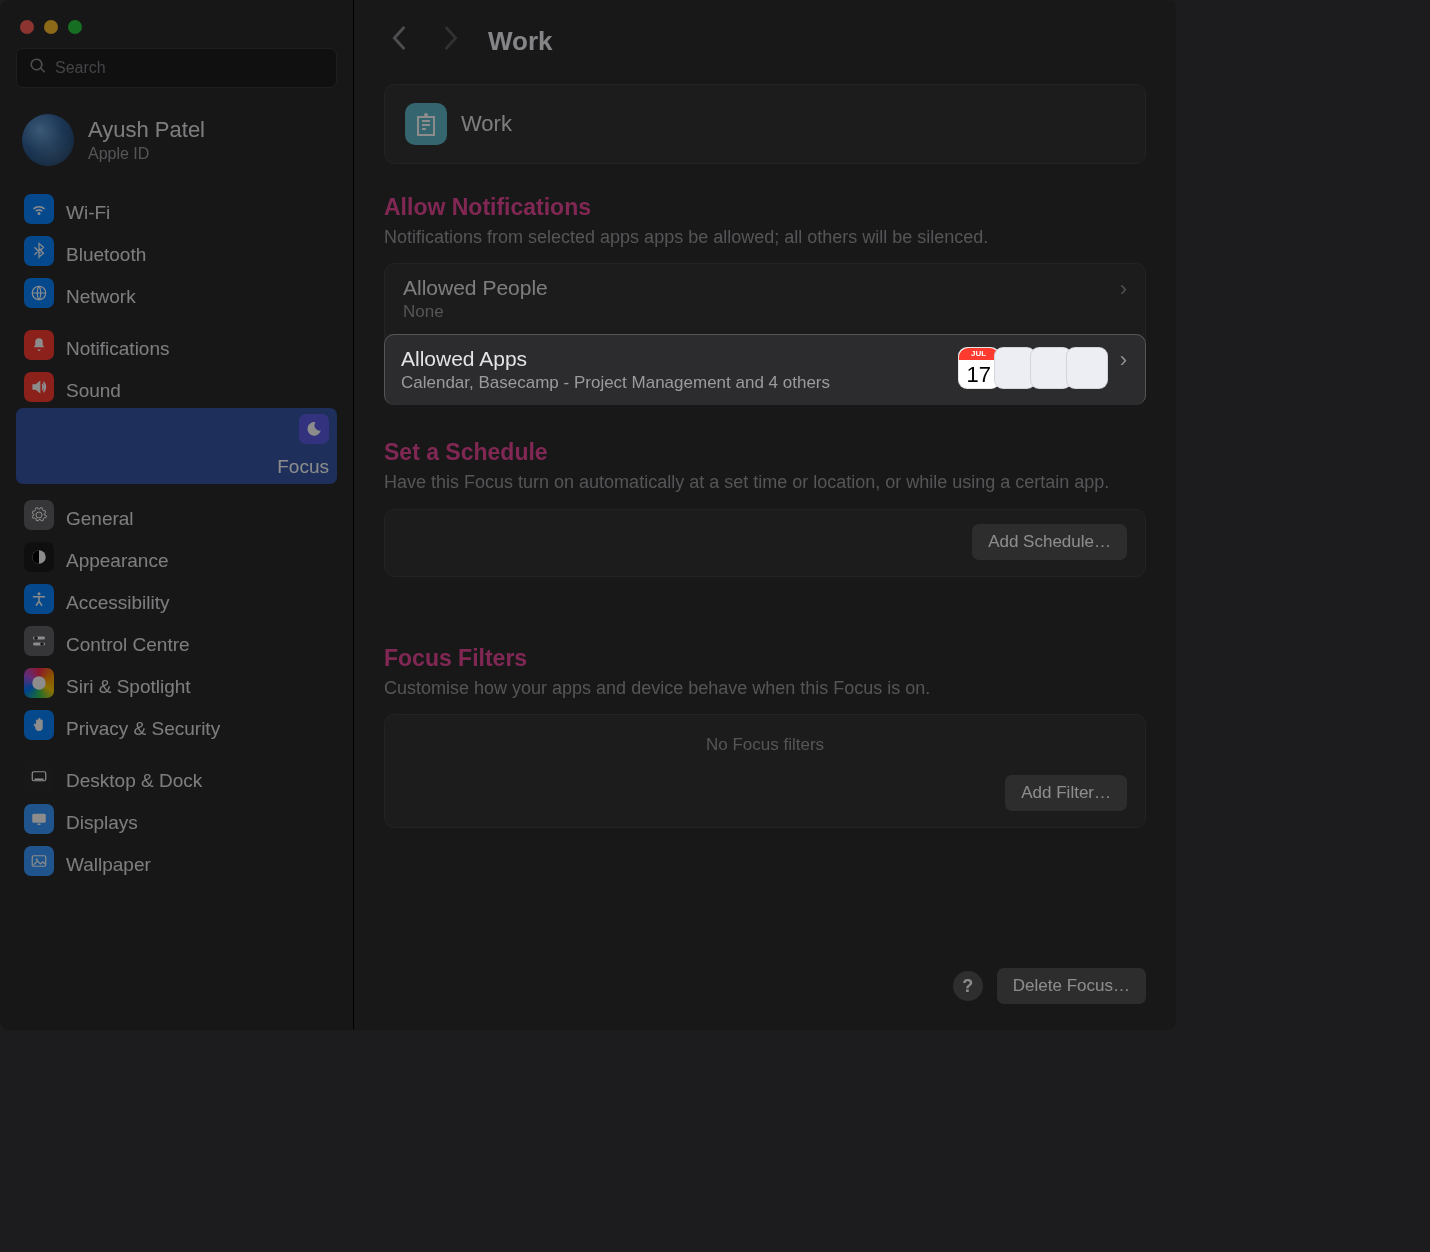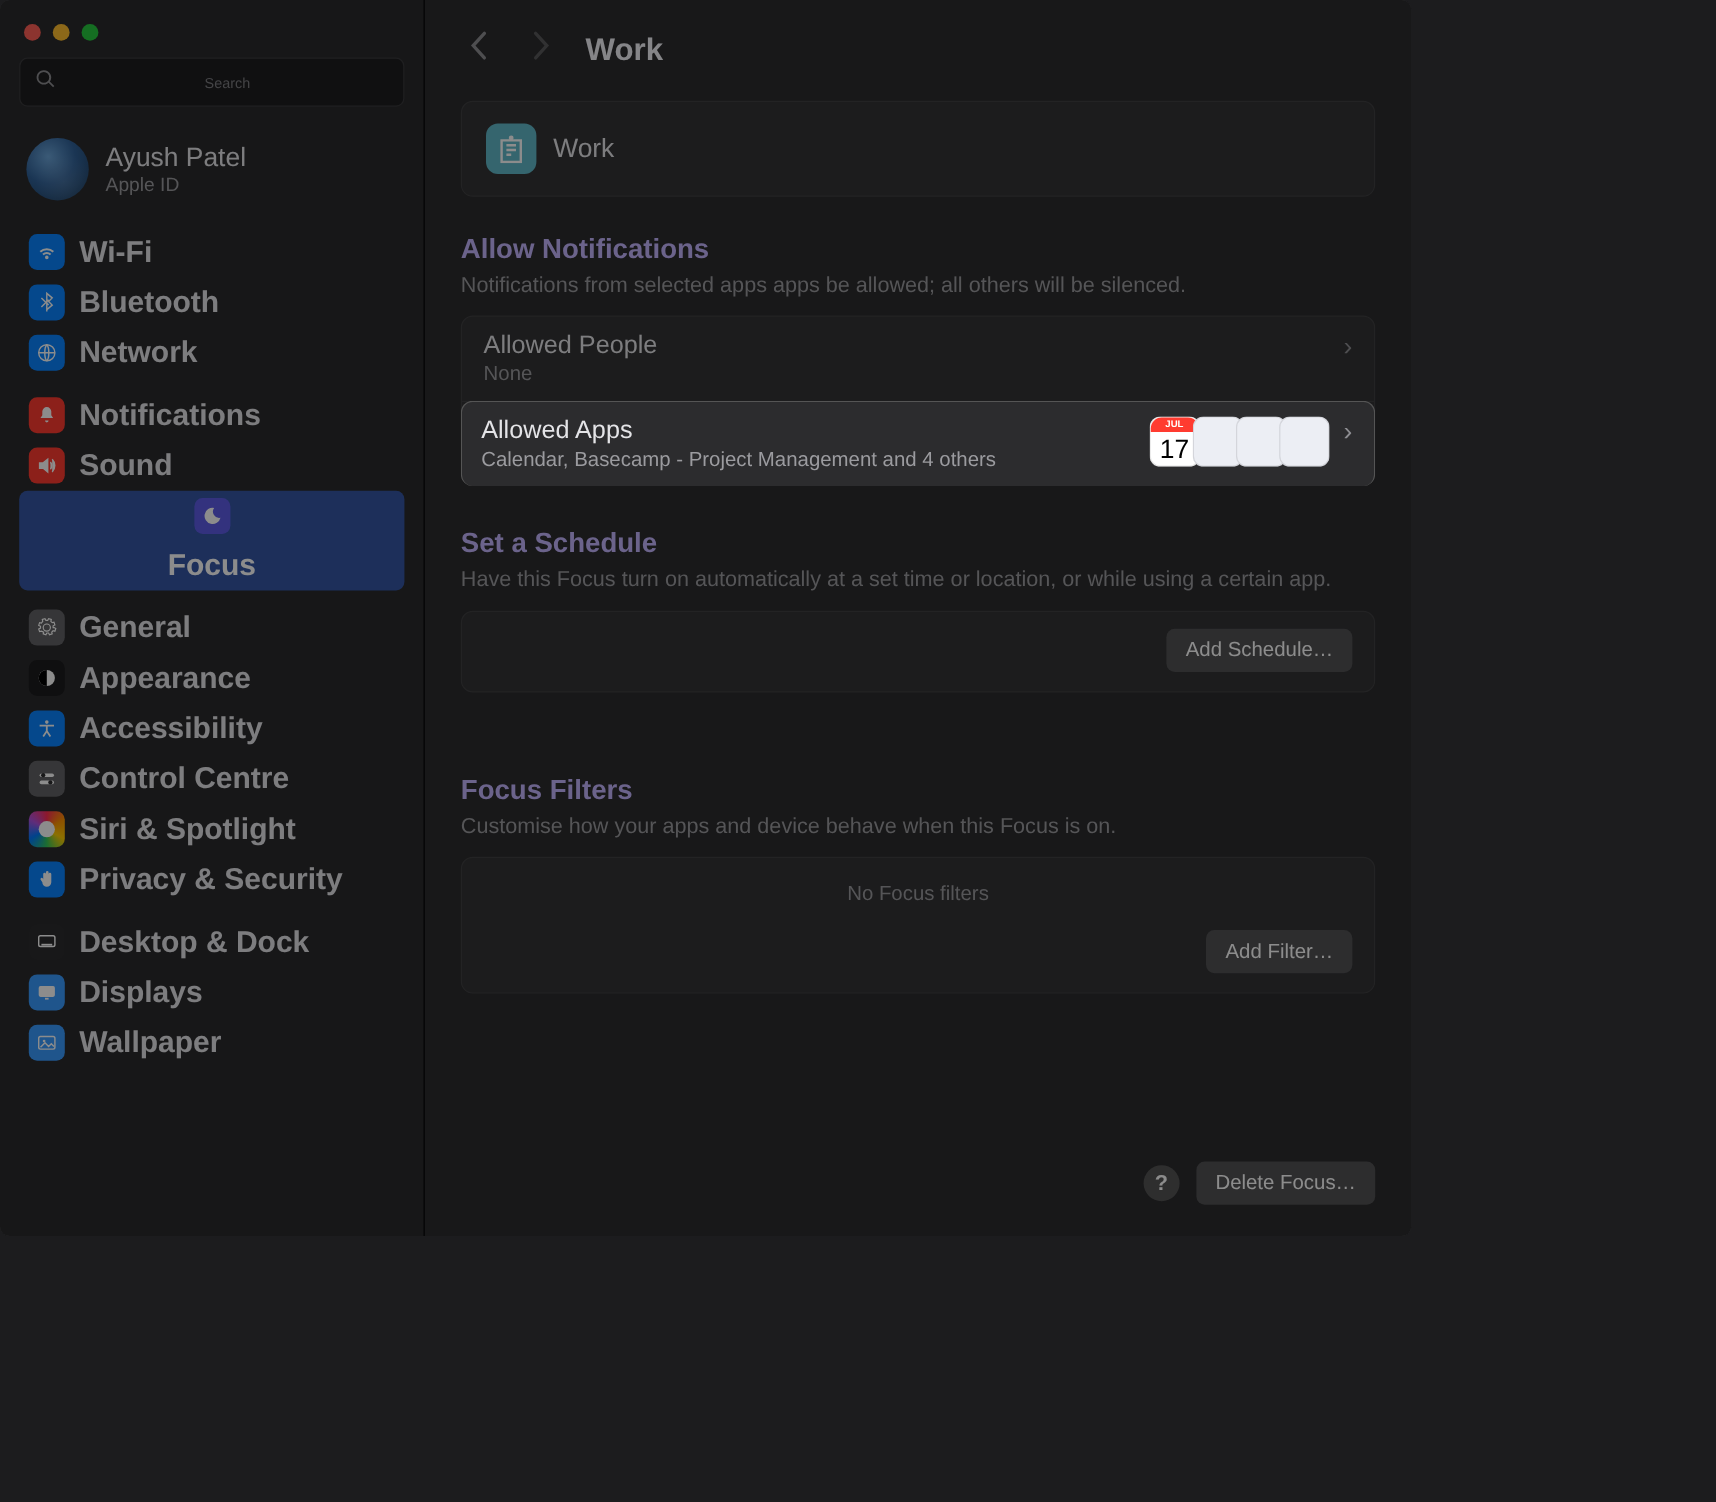--- a/index.html
+++ b/index.html
@@ -44,44 +44,44 @@
   display: flex; align-items: center; gap: 8px;
   background: #1e1e20;
   border: 1px solid #3a3a3c;
   border-radius: 7px;
   padding: 8px 12px;
   margin-bottom: 22px;
 }
 .search svg { width: 18px; height: 18px; fill: #8e8e92; }
 .search input {
   background: none; border: none; outline: none;
-  color: #c7c7cb; font-size: 12px; width: 100%; text-align: center;
+  color: #c7c7cb; font-size: 16px; width: 100%;
 }
 .search input::placeholder { color: #7c7c80; }
 .account {
   display: flex; align-items: center; gap: 14px;
   padding: 4px 6px 22px 6px;
 }
 .account .globe {
   width: 52px; height: 52px; border-radius: 50%;
   background: radial-gradient(circle at 35% 30%, #6ba4d8 0%, #316299 45%, #1d3b59 100%);
   position: relative; overflow: hidden;
 }
 .account .globe::after {
   content:""; position:absolute; inset:0;
   background: radial-gradient(circle at 60% 70%, rgba(255,255,255,0.1), transparent 50%);
 }
 .account .name { color: #e4e4e7; font-size: 22px; font-weight: 500; }
 .account .sub { color: #9b9b9f; font-size: 16px; margin-top: 2px; }
 .sideitem {
-  display: flex; align-items: center; gap: 12px;
+  display: flex; align-items: flex-end; gap: 12px;
   padding: 6px 8px;
   border-radius: 7px;
   cursor: default;
-  color: #e4e4e7; font-size: 25px; font-weight: 700;
+  color: #e4e4e7; font-size: 19px; font-weight: 400;
 }
 .sideitem.selected { background: #3557a5; color: #fff; flex-direction: column; }
 .sideicon {
   width: 30px; height: 30px; border-radius: 7px;
   display: flex; align-items: center; justify-content: center;
 }
 .sideicon svg { width: 18px; height: 18px; fill: #fff; }
 .ic-blue { background: #0a84ff; }
 .ic-ltblue { background: #3a9cff; }
 .ic-red { background: #ff3b30; }
@@ -115,21 +115,21 @@
   padding: 18px 20px;
   margin-bottom: 30px;
 }
 .focus-icon {
   width: 42px; height: 42px; border-radius: 10px;
   background: #62b8c9;
   display: flex; align-items: center; justify-content: center;
 }
 .focus-icon svg { width: 24px; height: 24px; fill: #fff; }
 .focus-banner .title { color: #e4e4e7; font-size: 22px; font-weight: 500; }
-.section-h { color: #c4b5fd; font-size: 23px; font-weight: 700; margin-bottom: 4px; }
+.section-h { color: #ec4899; font-size: 23px; font-weight: 700; margin-bottom: 4px; }
 .section-sub { color: #9b9b9f; font-size: 18px; margin-bottom: 14px; line-height: 1.35; }
 .rowcard .row {
   display: flex; align-items: flex-start; padding: 12px 18px;
   border-bottom: 1px solid #404042;
 }
 .rowcard .row:last-child { border-bottom: none; padding-left: 16px; }
 .row .txt { flex: 1; }
 .row .txt .t { color: #e4e4e7; font-size: 21px; font-weight: 500; }
 .row .txt .s { color: #9b9b9f; font-size: 17px; margin-top: 2px; }
 .row .chev { color: #8e8e92; font-size: 22px; margin-left: 12px; }

